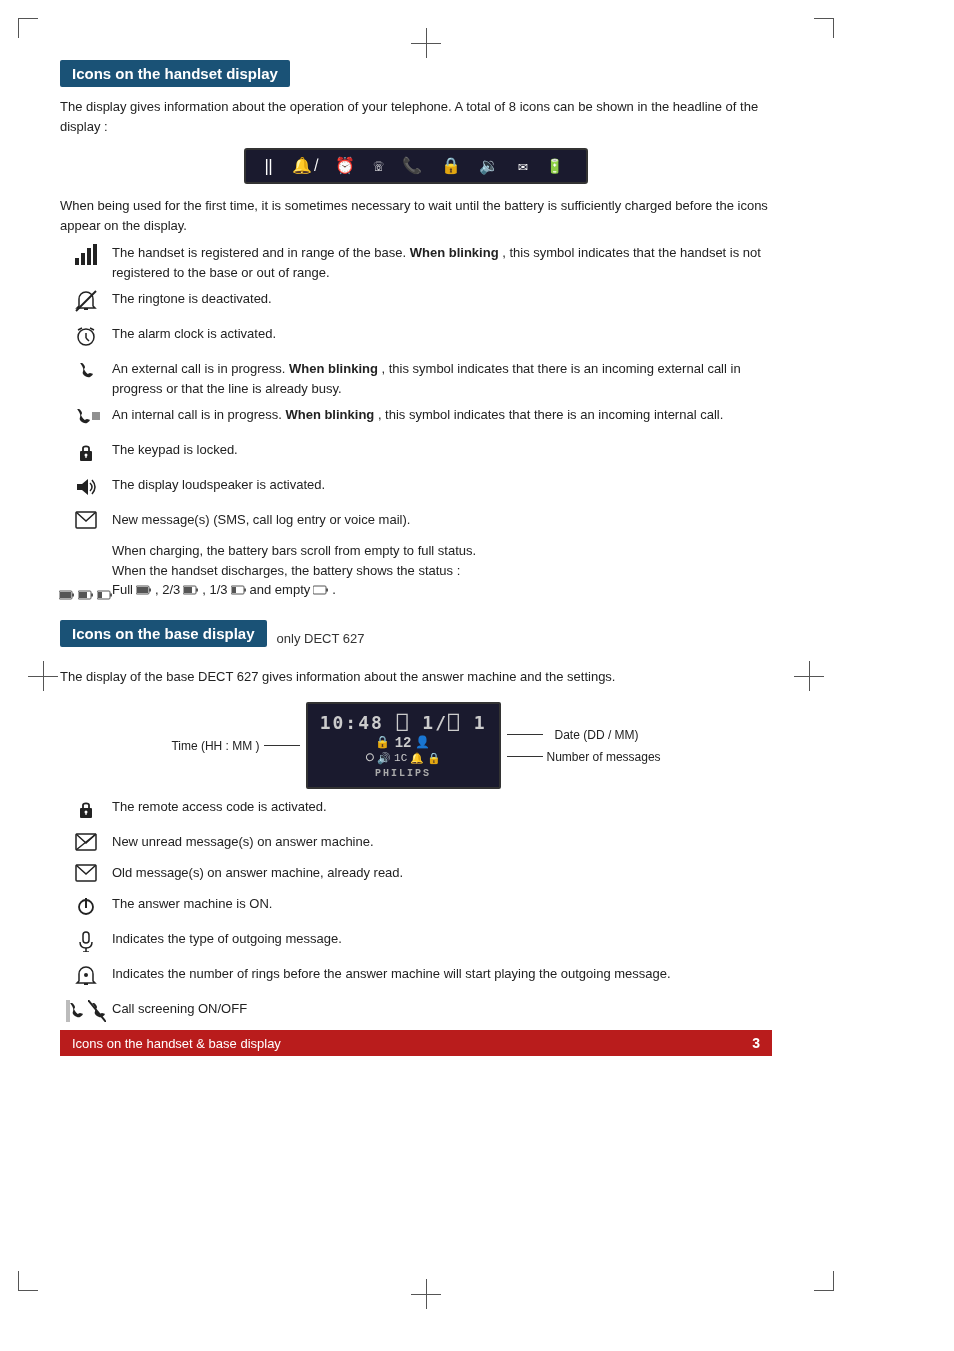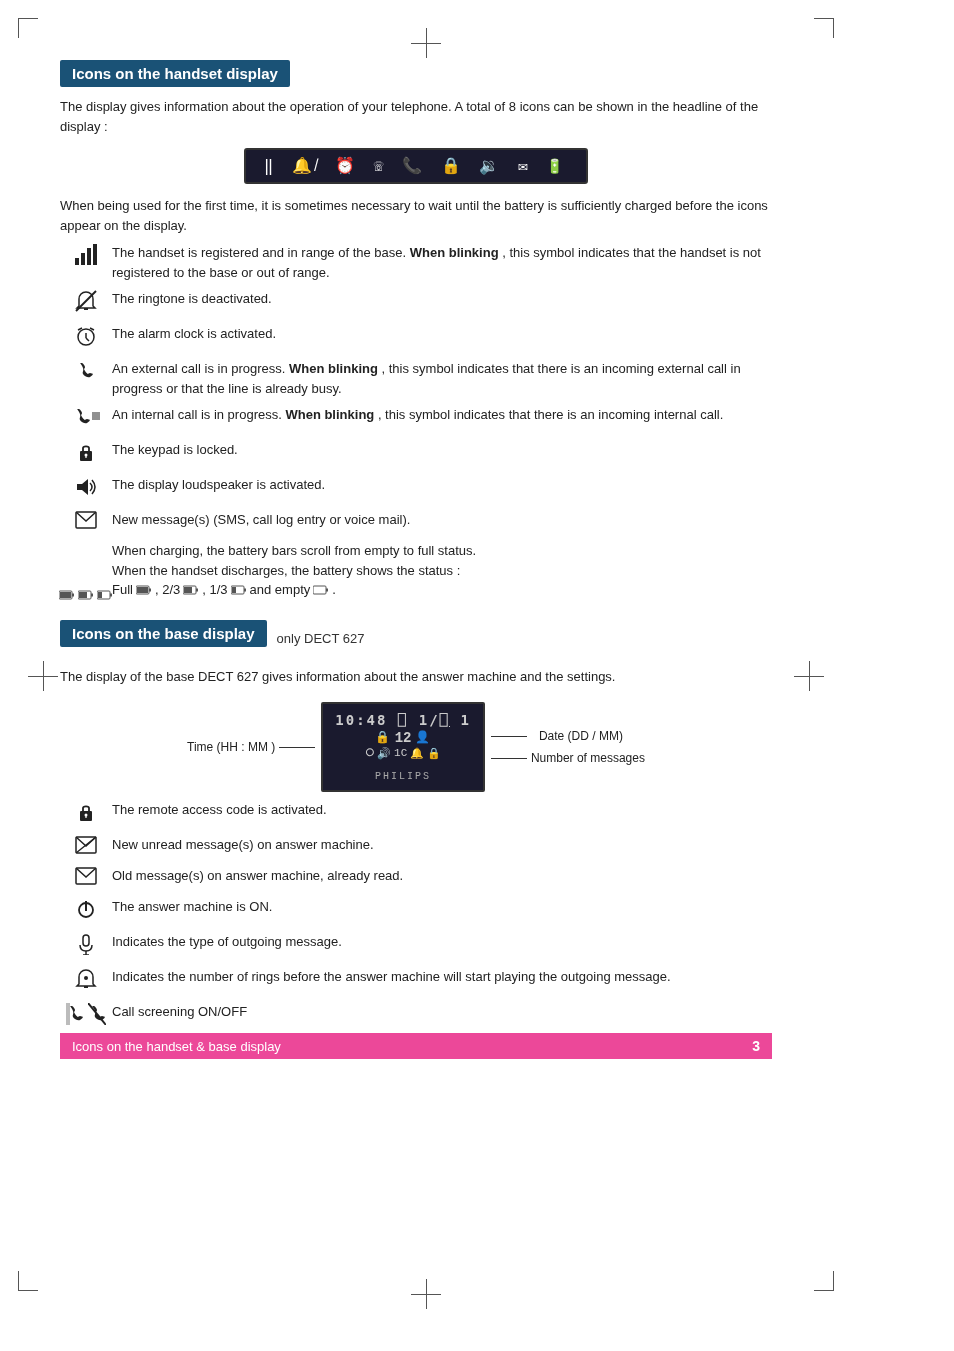--- a/index.html
+++ b/index.html
@@ -201,25 +201,25 @@
       color: #ddd;
       font-size: 11px;
       font-family: 'Courier New', monospace;
       padding: 8px 12px;
       border-radius: 2px;
       border: 2px solid #333;
       text-align: center;
       min-width: 130px;
     }
     .display-screen .time-row { font-size: 12px; font-weight: bold; letter-spacing: 1px; }
-    .display-screen .brand { font-size: 10px; margin-top: 11px; letter-spacing: 2px; font-weight: normal; color: #aaa; }
+    .display-screen .brand { font-size: 10px; margin-top: 3px; letter-spacing: 2px; font-weight: bold; color: #aaa; }
 
     
     .footer-bar {
-      background: #ec4899;
+      background: #b91c1c;
       color: #fff;
       text-align: center;
       font-size: 13px;
       padding: 5px 12px;
       margin-top: 6px;
       display: flex;
       justify-content: space-between;
       align-items: center;
     }
     .footer-bar .page-num {
@@ -469,21 +469,21 @@
 
       <div class="left-label-col">
         <span style="font-size:12px;display:flex;align-items:center;gap:0;">
           <span>Time (HH : MM )</span>
           <span style="display:inline-block;width:36px;height:1px;background:#333;margin-left:4px;vertical-align:middle;"></span>
         </span>
       </div>
 
       <div class="screen-col">
         <div class="display-screen">
-          <div class="time-row" style="font-family:monospace;font-size:14px;color:#ccc;letter-spacing:2px;">
+          <div class="time-row" style="font-family:monospace;font-size:18px;color:#ccc;letter-spacing:2px;">
             10:48&nbsp;⎕&nbsp;1/<span style="text-decoration:underline;">⎕</span>&nbsp;1
           </div>
           <div style="display:flex;justify-content:center;gap:4px;margin-top:2px;font-size:12px;color:#ccc;">
             <span>🔒</span>
             <span style="font-size:14px;font-weight:bold;">12</span>
             <span>👤</span>
           </div>
           <div style="display:flex;justify-content:center;gap:3px;margin-top:1px;font-size:11px;color:#ccc;">
             <span>⭘</span>
             <span>🔊</span>

